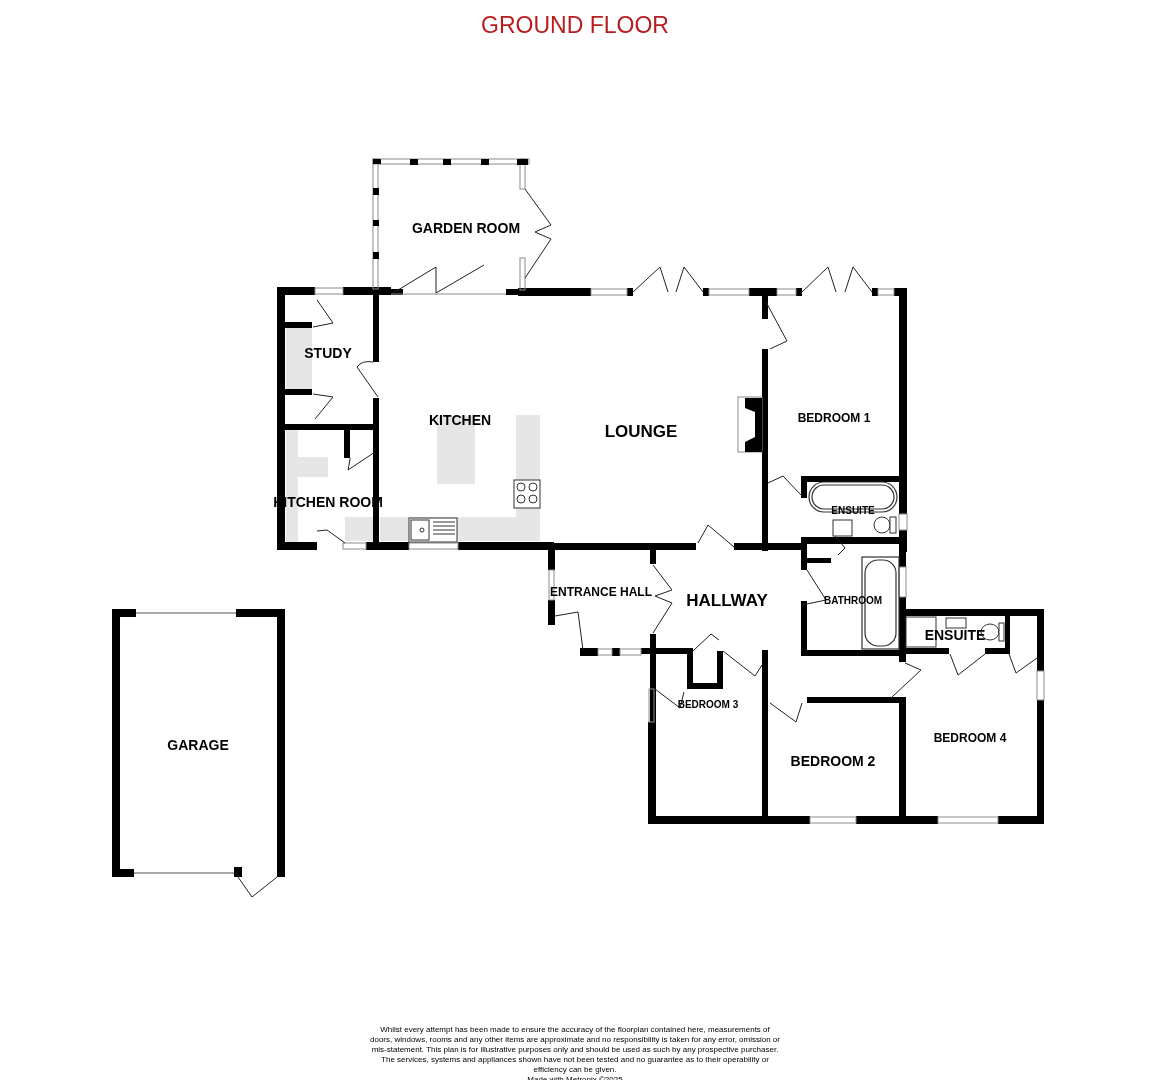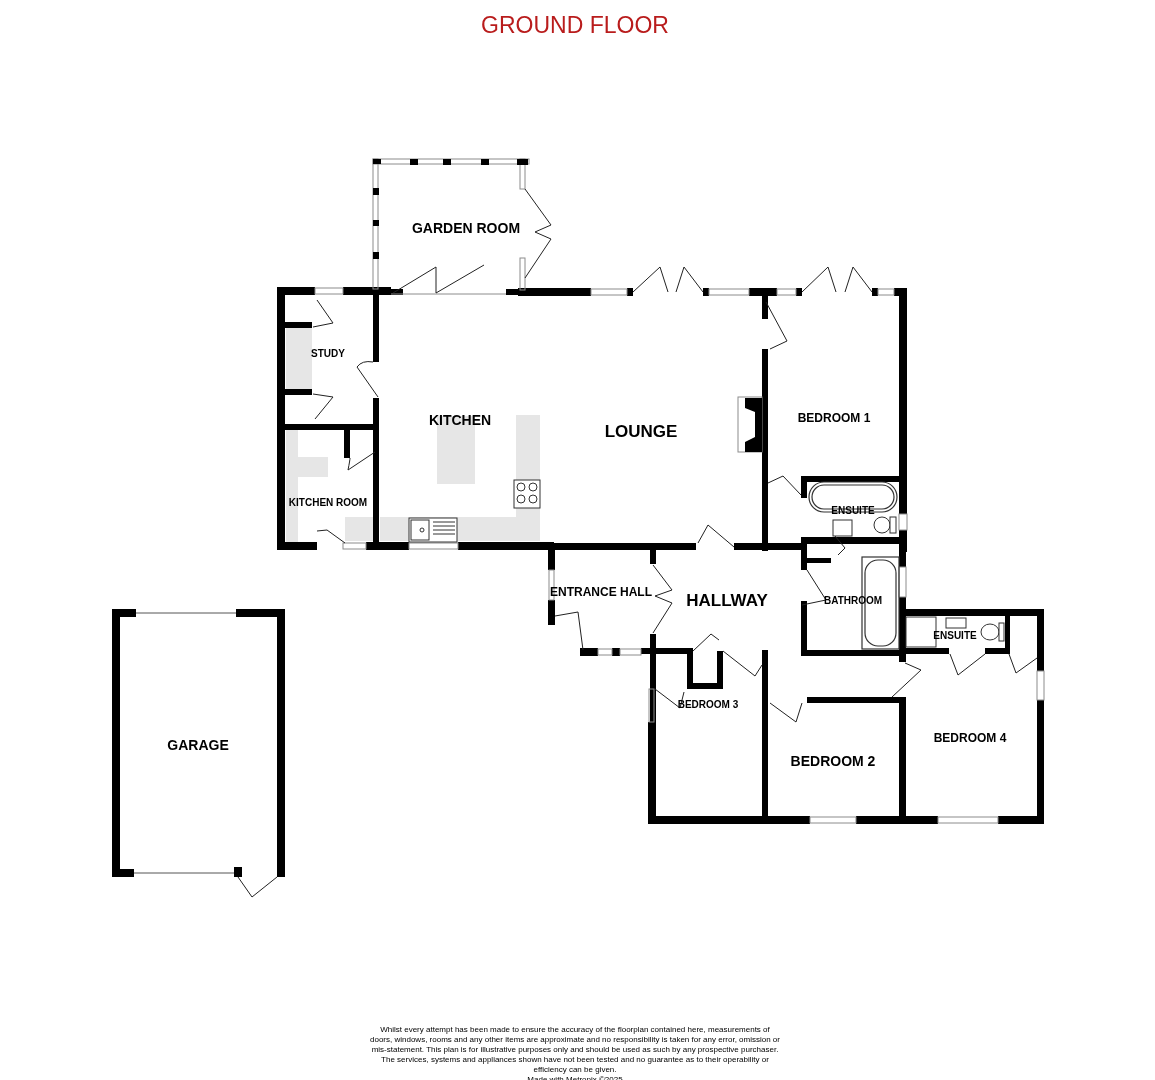--- a/index.html
+++ b/index.html
@@ -2,21 +2,21 @@
 <html><head>
 <meta charset="utf-8">
 <style>
   html, body { margin: 0; padding: 0; background: #ffffff; }
   body { width: 1155px; height: 1080px; position: relative; overflow: hidden; font-family: "Liberation Sans", sans-serif; }
   .title { position: absolute; left: 0; top: 12px; width: 1150px; text-align: center; font-size: 23px; color: #b91c1c; font-family: "Liberation Sans", sans-serif; }
   svg.plan { position: absolute; left: 0; top: 0; }
   .room-label { position: absolute; font-weight: bold; color: #000; white-space: nowrap; font-family: "Liberation Sans", sans-serif; transform: translate(-50%, -50%); }
   .lg { font-size: 17px; }
   .md { font-size: 14px; }
-  .sm { font-size: 10px; }
+  .sm { font-size: 14px; }
   .disclaimer { position: absolute; left: 370px; top: 1025px; width: 410px; text-align: center; font-size: 8px; line-height: 10px; color: #000; font-family: "Liberation Sans", sans-serif; }
 </style>
 </head>
 <body>
 
 <div class="title">GROUND FLOOR</div>
 
 <svg class="plan" width="1155" height="1080" viewBox="0 0 1155 1080" xmlns="http://www.w3.org/2000/svg">
 
   <g fill="#e6e6e6">

